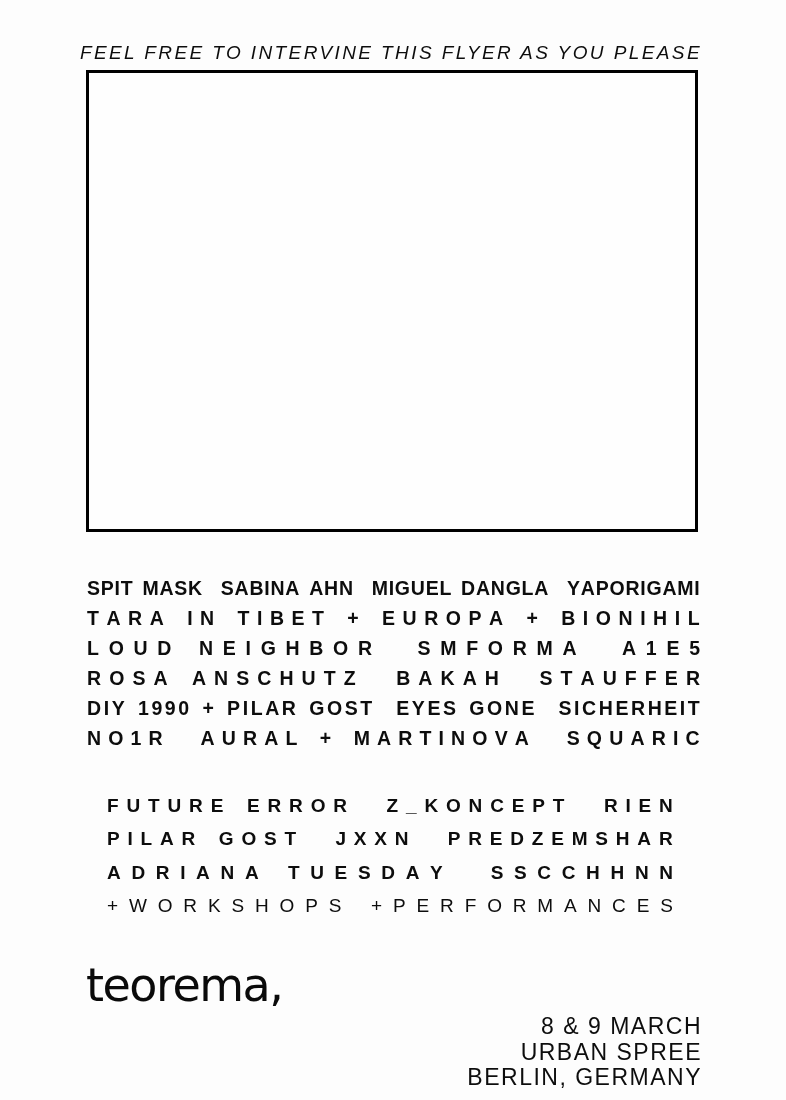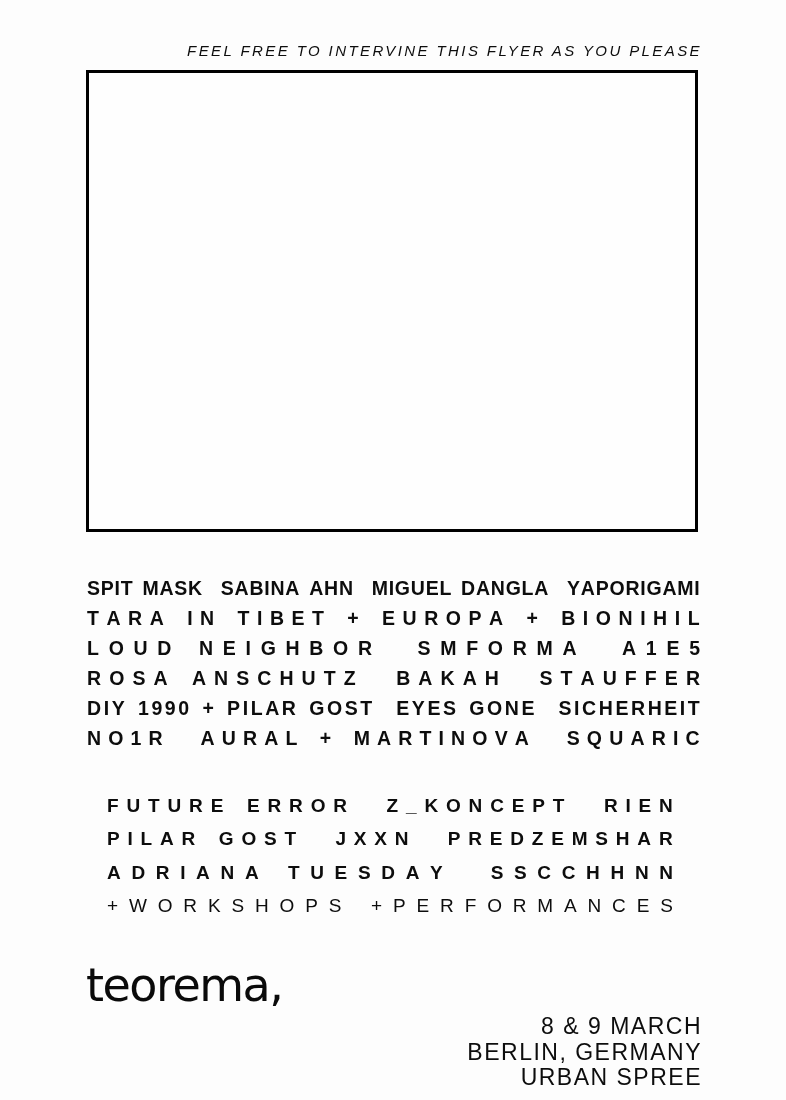--- a/index.html
+++ b/index.html
@@ -5,21 +5,21 @@
   :root { --ink:#0d0d0d; --paper:#fdfdfd; }
   * { margin:0; padding:0; box-sizing:border-box; }
   html,body { background:#ffffff; }
   body { font-family:"Liberation Sans", sans-serif; }
   .flyer {
     position:relative; width:786px; height:1100px;
     background:var(--paper); color:var(--ink); overflow:hidden;
   }
   .header-note {
     position:absolute; top:42px; right:84px;
-    font-style:italic; font-size:15px; font-weight:400;
+    font-style:italic; font-size:19px; font-weight:400;
     letter-spacing:2.4px; white-space:nowrap; color:var(--ink);margin-left:45px;
   }
   .artwork-box {
     position:absolute; left:86px; top:70px; width:612px; height:462px;
     border:3px solid #000; background:#fefefe;
   }
   .lineup { position:absolute; }
   .lineup-primary   { left:87px;  top:577px; width:613px; }
   .lineup-secondary { left:107px; top:795px; width:566px; }
   .line {
@@ -64,17 +64,17 @@
       <div class="line"><span class="ch">F</span><span class="ch">U</span><span class="ch">T</span><span class="ch">U</span><span class="ch">R</span><span class="ch">E</span><span class="sp"></span><span class="ch">E</span><span class="ch">R</span><span class="ch">R</span><span class="ch">O</span><span class="ch">R</span><span class="sp"></span><span class="sp"></span><span class="ch">Z</span><span class="ch">_</span><span class="ch">K</span><span class="ch">O</span><span class="ch">N</span><span class="ch">C</span><span class="ch">E</span><span class="ch">P</span><span class="ch">T</span><span class="sp"></span><span class="sp"></span><span class="ch">R</span><span class="ch">I</span><span class="ch">E</span><span class="ch">N</span></div>
       <div class="line"><span class="ch">P</span><span class="ch">I</span><span class="ch">L</span><span class="ch">A</span><span class="ch">R</span><span class="sp"></span><span class="ch">G</span><span class="ch">O</span><span class="ch">S</span><span class="ch">T</span><span class="sp"></span><span class="sp"></span><span class="ch">J</span><span class="ch">X</span><span class="ch">X</span><span class="ch">N</span><span class="sp"></span><span class="sp"></span><span class="ch">P</span><span class="ch">R</span><span class="ch">E</span><span class="ch">D</span><span class="ch">Z</span><span class="ch">E</span><span class="ch">M</span><span class="ch">S</span><span class="ch">H</span><span class="ch">A</span><span class="ch">R</span></div>
       <div class="line"><span class="ch">A</span><span class="ch">D</span><span class="ch">R</span><span class="ch">I</span><span class="ch">A</span><span class="ch">N</span><span class="ch">A</span><span class="sp"></span><span class="ch">T</span><span class="ch">U</span><span class="ch">E</span><span class="ch">S</span><span class="ch">D</span><span class="ch">A</span><span class="ch">Y</span><span class="sp"></span><span class="sp"></span><span class="ch">S</span><span class="ch">S</span><span class="ch">C</span><span class="ch">C</span><span class="ch">H</span><span class="ch">H</span><span class="ch">N</span><span class="ch">N</span></div>
       <div class="line"><span class="ch">+</span><span class="ch">W</span><span class="ch">O</span><span class="ch">R</span><span class="ch">K</span><span class="ch">S</span><span class="ch">H</span><span class="ch">O</span><span class="ch">P</span><span class="ch">S</span><span class="sp"></span><span class="ch">+</span><span class="ch">P</span><span class="ch">E</span><span class="ch">R</span><span class="ch">F</span><span class="ch">O</span><span class="ch">R</span><span class="ch">M</span><span class="ch">A</span><span class="ch">N</span><span class="ch">C</span><span class="ch">E</span><span class="ch">S</span></div>
     </div>
 
   <div class="logo">teorema,</div>
 
   <div class="event-info">
     <div>8 &amp; 9 MARCH</div>
+    <div>URBAN SPREE</div>
     <div>BERLIN, GERMANY</div>
-    <div>URBAN SPREE</div>
   </div>
 
 </div>
 
 </body></html>

